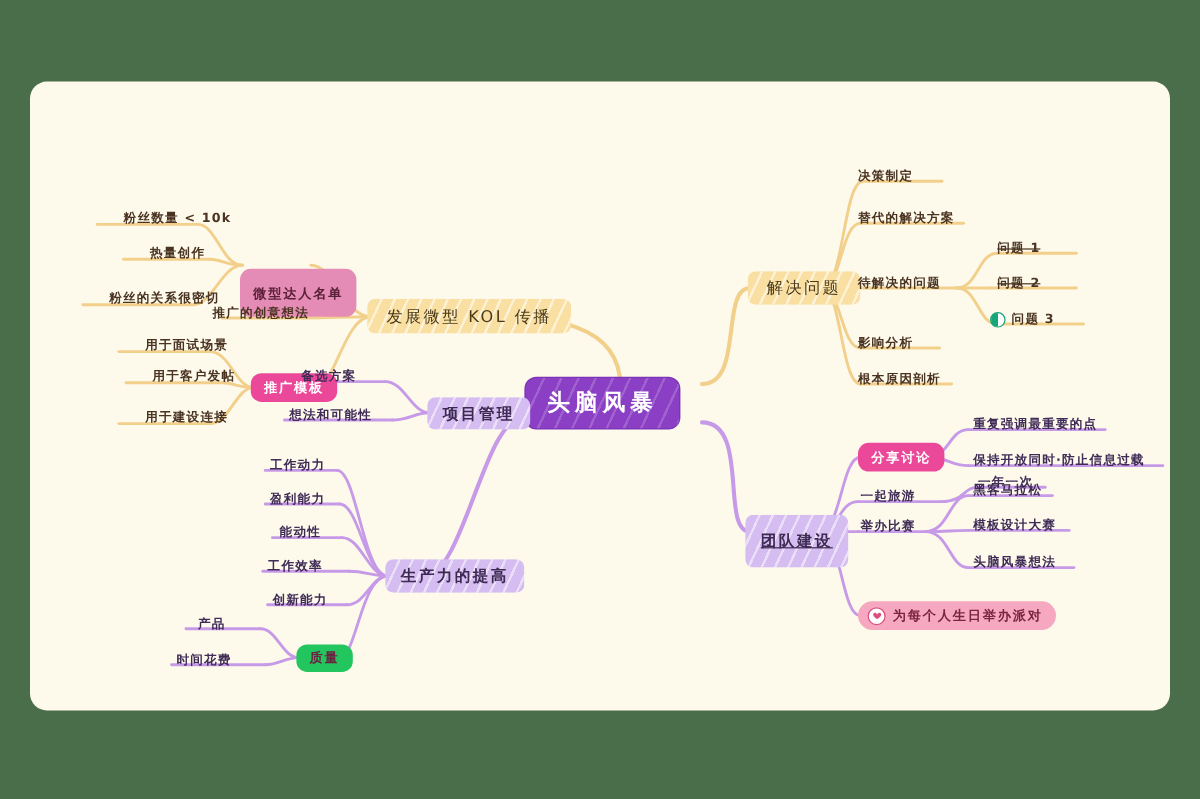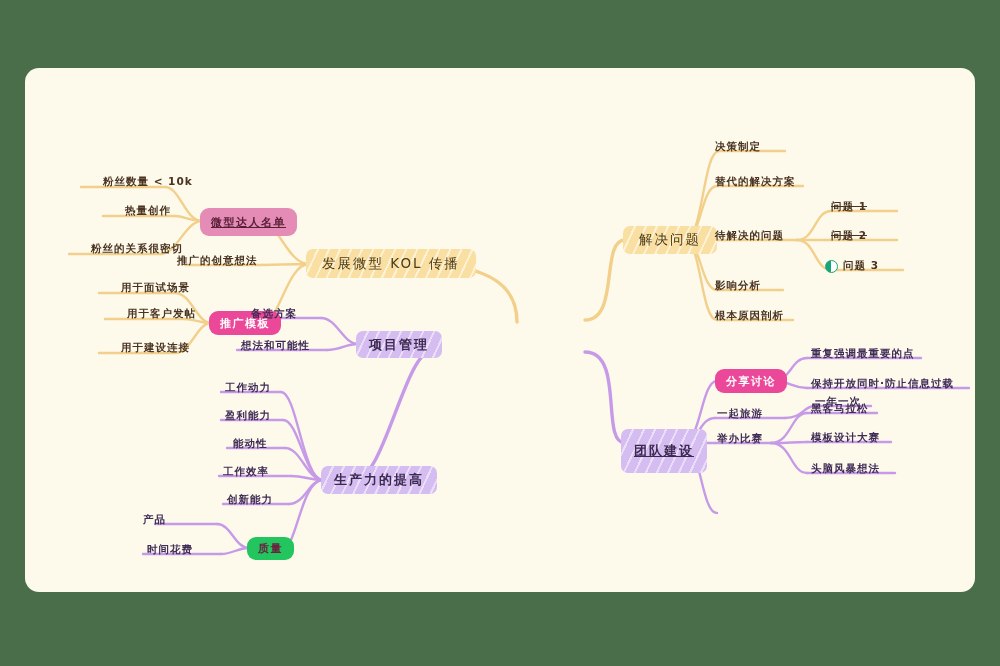--- a/index.html
+++ b/index.html
@@ -226,26 +226,29 @@
 
       <path d="M746,375 C766,375 766,345 782,345"></path>
       <path d="M782,345 L852,345"></path>
       <path d="M746,375 C766,375 766,374 782,374"></path>
       <path d="M782,374 L866,374"></path>
       <path d="M746,375 C766,375 766,405 782,405"></path>
       <path d="M782,405 L870,405"></path>
     </g>
   </svg>
 
+  <div class="node n-root" style="left:413px;top:247px;height:42px;">
+    <span>头脑风暴</span>
+  </div>
 
   <div class="node n-amber" style="left:281px;top:181px;height:29px;">
     <span>发展微型 KOL 传播</span>
   </div>
 
-  <div class="node n-pink" style="left:175px;top:140px;height:28px;text-decoration:underline;">
+  <div class="node n-pink" style="left:175px;top:156px;height:40px;">
     <span>微型达人名单</span>
   </div>
 
   <div class="leaf" style="left:78px;top:107px;">
     <span class="t">粉丝数量 &lt; 10k</span>
   </div>
   <div class="leaf" style="left:100px;top:136px;">
     <span class="t">热量创作</span>
   </div>
   <div class="leaf" style="left:66px;top:174px;">
@@ -329,21 +332,21 @@
     <span class="t">工作效率</span>
   </div>
   <div class="leaf purple" style="left:202px;top:425px;">
     <span class="t">创新能力</span>
   </div>
 
   <div class="node n-pink-light" style="left:222px;top:469px;height:23px;">
     <span>质量</span>
   </div>
 
-  <div class="leaf purple" style="left:118px;top:445px;">
+  <div class="leaf purple" style="left:140px;top:445px;">
     <span class="t">产品</span>
   </div>
   <div class="leaf purple" style="left:122px;top:475px;">
     <span class="t">时间花费</span>
   </div>
 
   <div class="node n-lilac" style="left:596px;top:361px;height:44px;text-decoration:underline;">
     <span>团队建设</span>
   </div>
 
@@ -371,14 +374,22 @@
   <div class="leaf purple" style="left:786px;top:334px;">
     <span class="t">黑客马拉松</span>
   </div>
   <div class="leaf purple" style="left:786px;top:363px;">
     <span class="t">模板设计大赛</span>
   </div>
   <div class="leaf purple" style="left:786px;top:394px;">
     <span class="t">头脑风暴想法</span>
   </div>
 
+  <div class="node n-rose" style="left:690px;top:433px;height:24px;">
+    <span class="heart-badge">
+      <svg width="8" height="8" viewBox="0 0 24 24" aria-hidden="true">
+        <path d="M12 21s-7.5-4.8-9.5-9.1C1 8.6 2.8 5 6.4 5c2.1 0 3.5 1.2 4.3 2.3l1.3 1.7 1.3-1.7C14.1 6.2 15.5 5 17.6 5c3.6 0 5.4 3.6 3.9 6.9C19.5 16.2 12 21 12 21z" fill="#d94f7d"></path>
+      </svg>
+    </span>
+    <span>为每个人生日举办派对</span>
+  </div>
 
 </div>
 
 </body></html>

